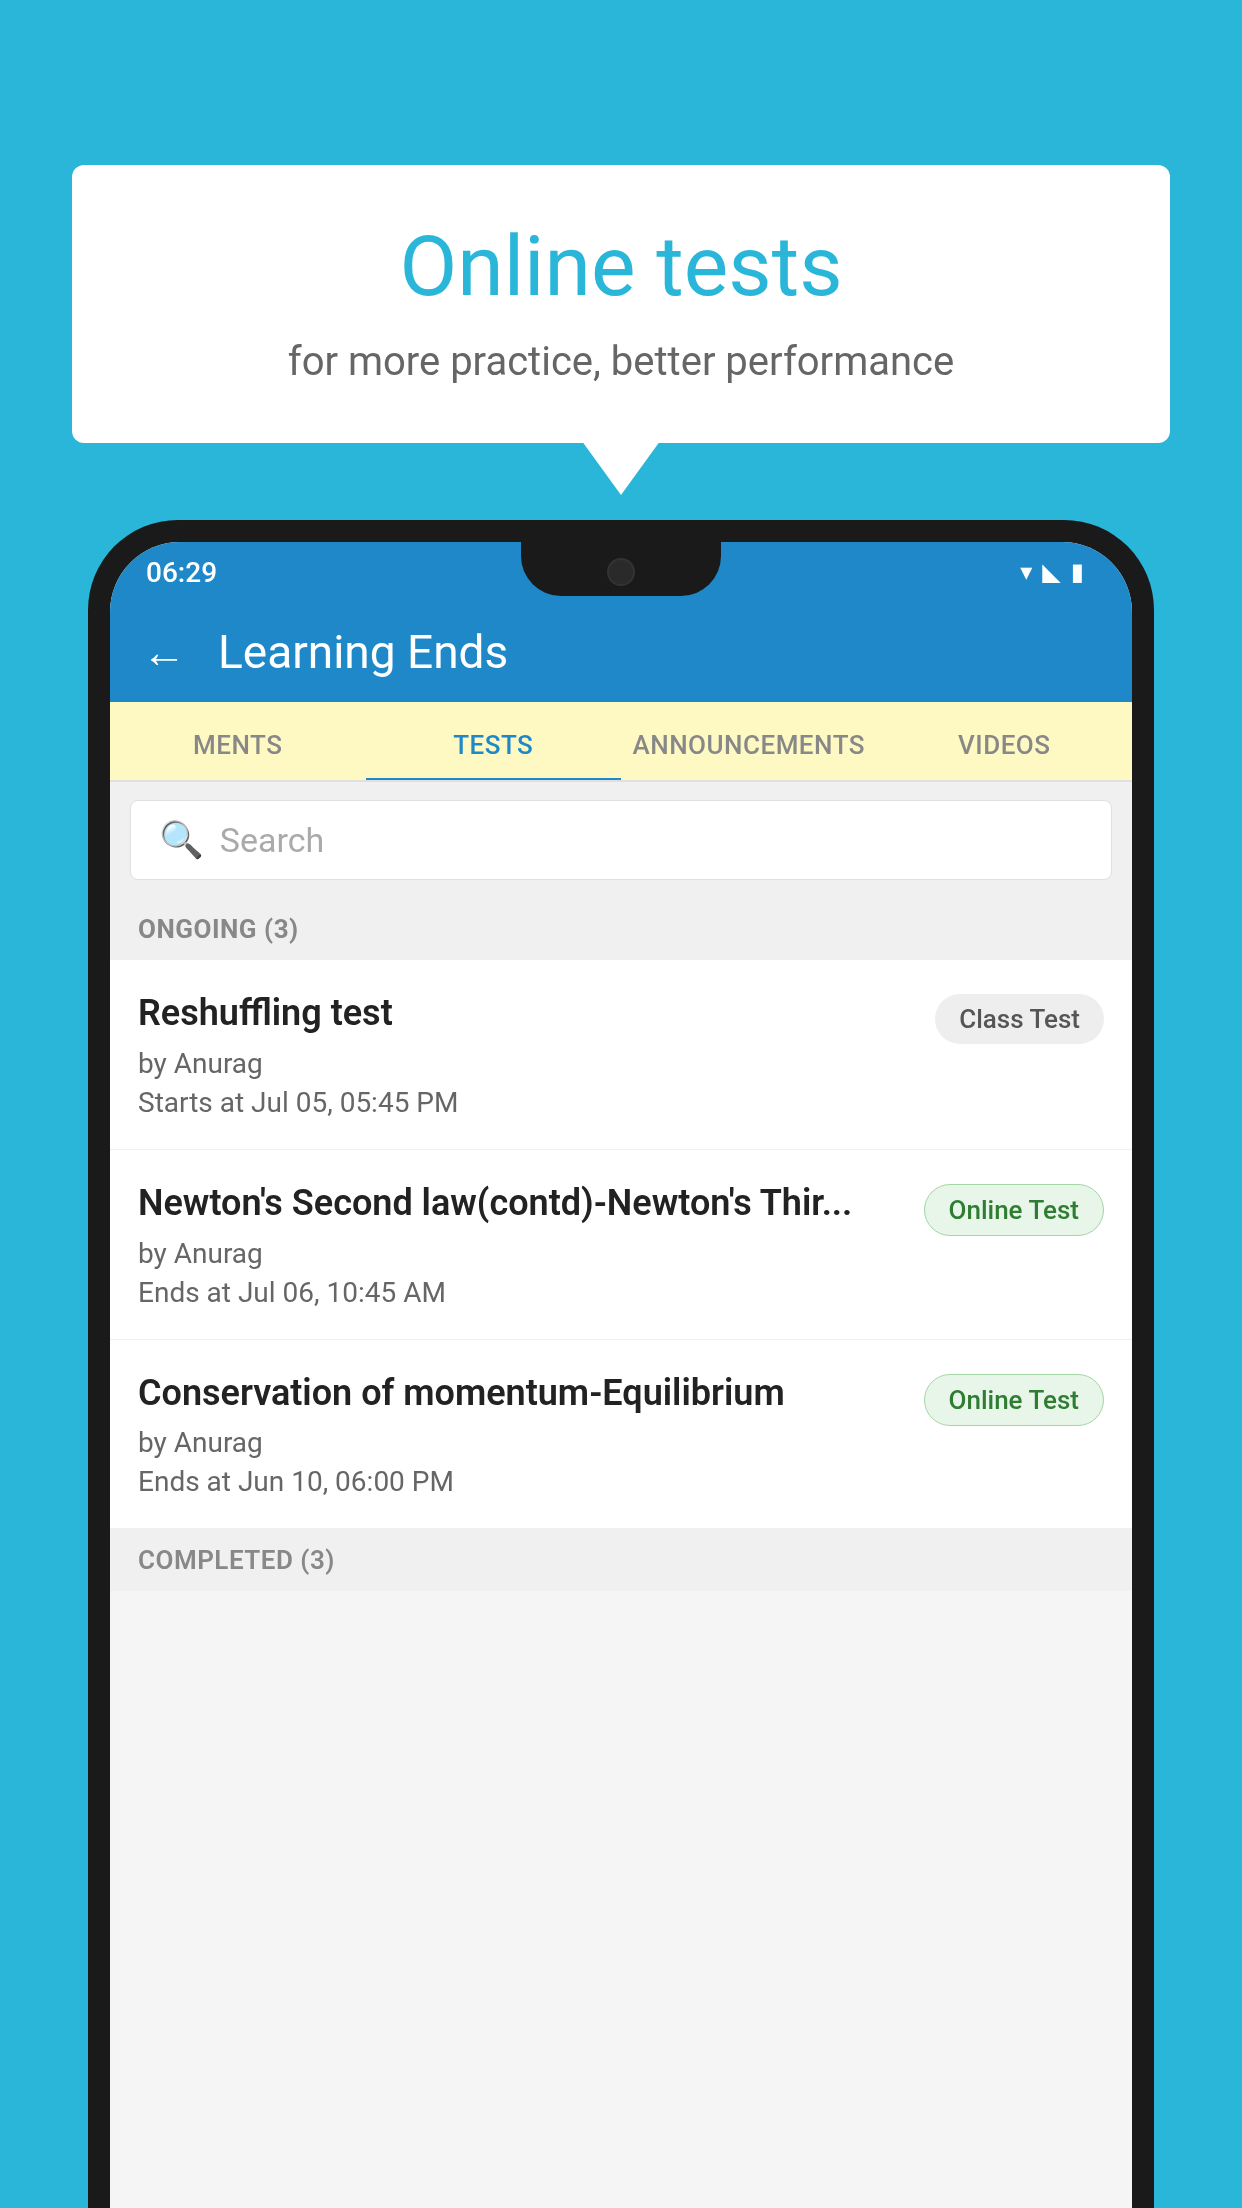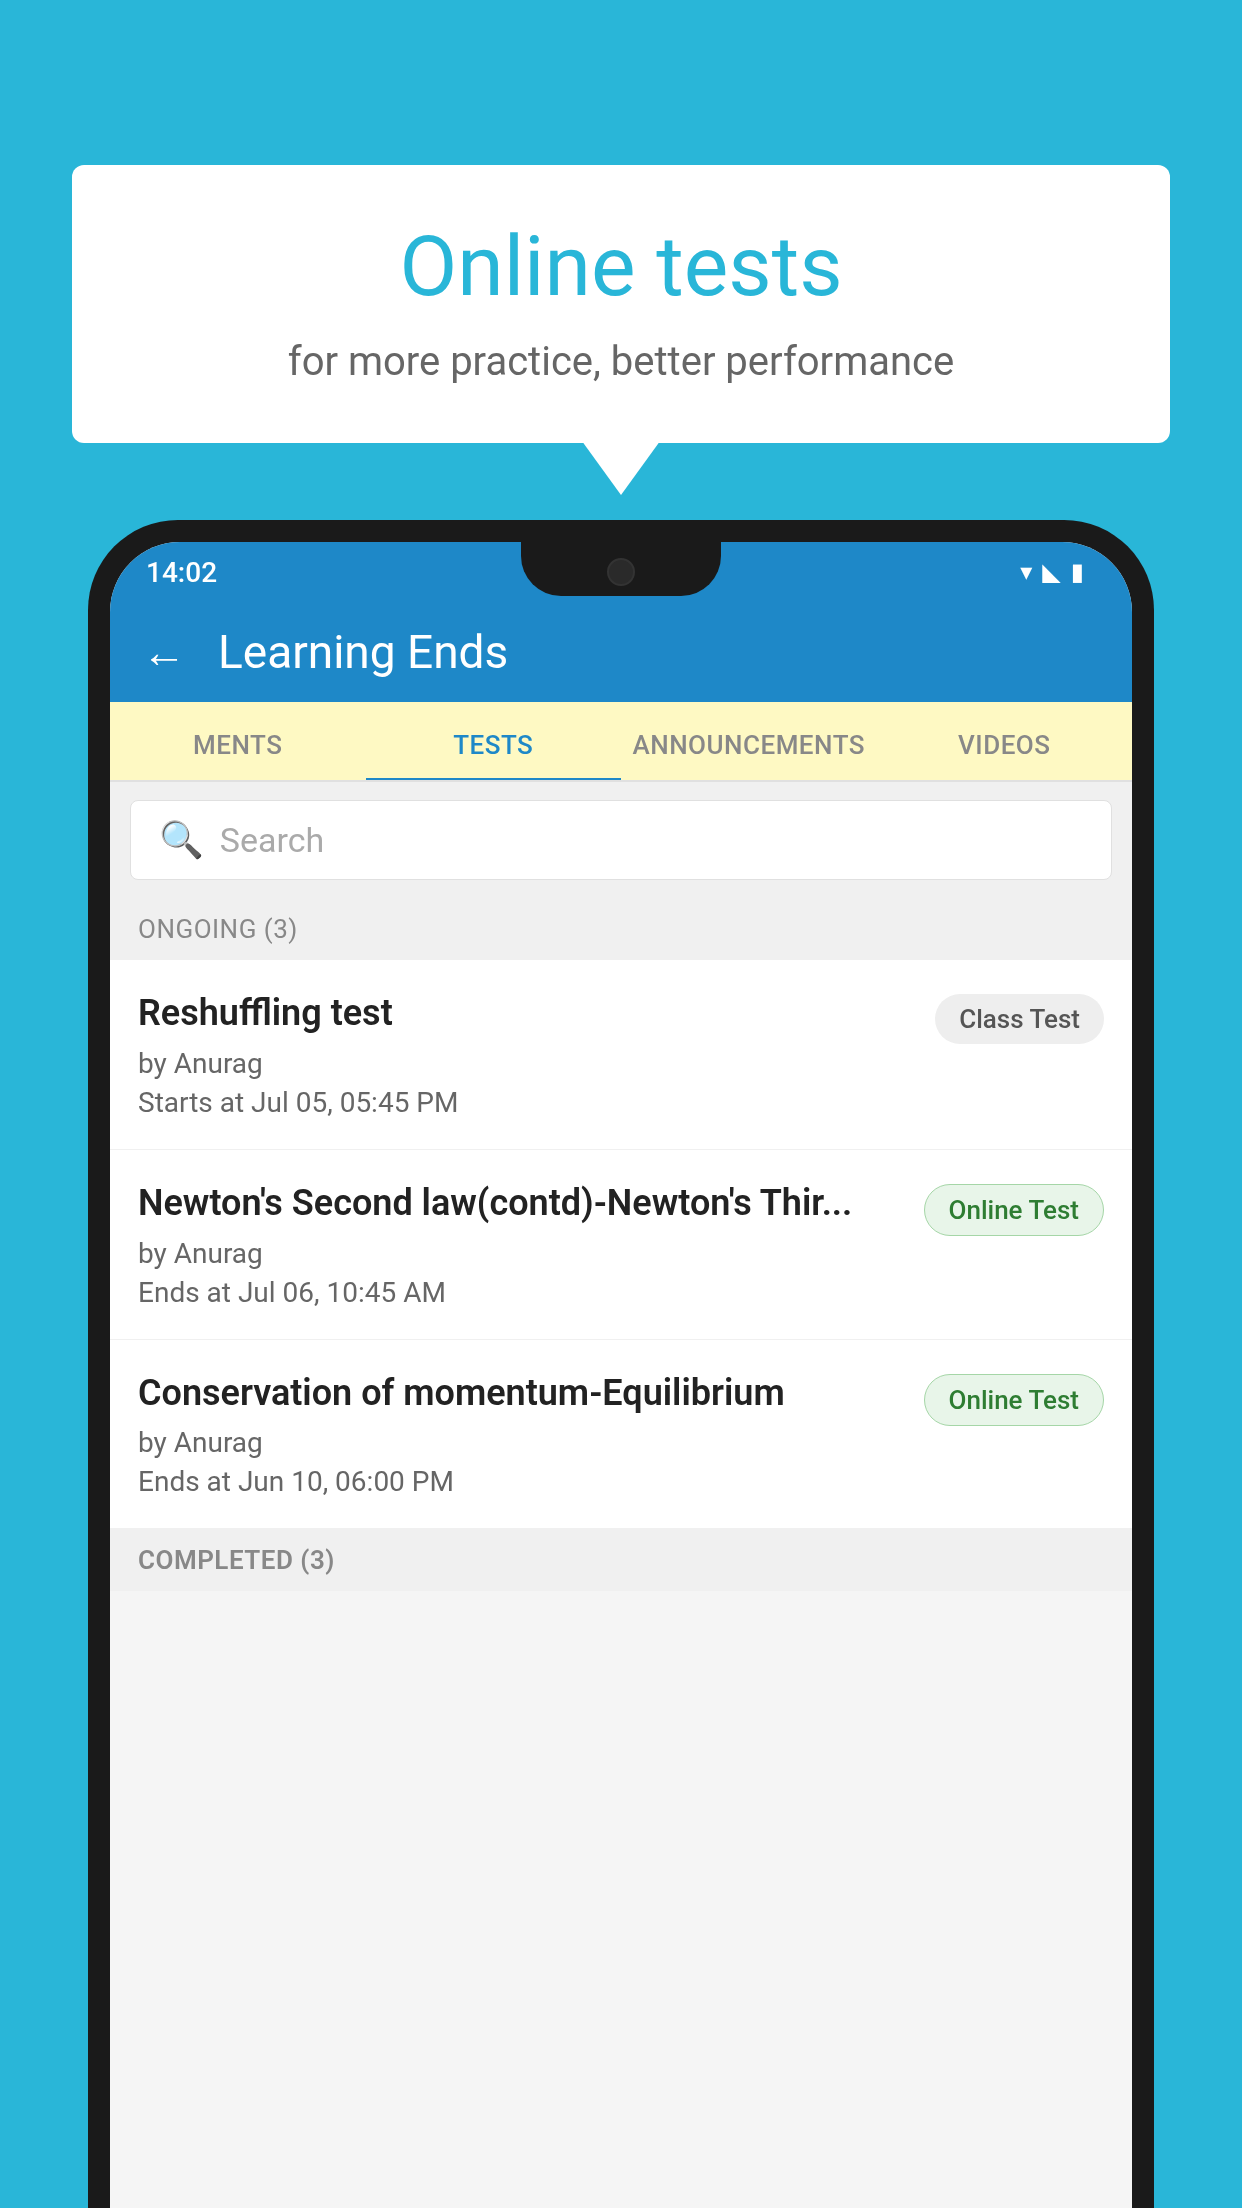--- a/index.html
+++ b/index.html
@@ -195,21 +195,21 @@
       font-size: 34px;
       color: #aaa;
     }
 
     
     .section-label {
       background: #f0f0f0;
       padding: 16px 28px;
       font-size: 26px;
       color: #888;
-      font-weight: 400;
+      font-weight: 700;
       letter-spacing: 0.5px;
     }
 
     
     .tests-list {
       background: white;
     }
     .test-item {
       padding: 30px 28px 30px;
       border-bottom: 1px solid #f0f0f0;
@@ -278,21 +278,21 @@
 
 <div class="phone-wrapper">
   <div class="phone-outer">
     <div class="phone-inner">
 
       <div class="phone-notch">
         <div class="phone-camera"></div>
       </div>
 
       <div class="status-bar">
-        <span class="status-time">14:02</span>
+        <span class="status-time">06:29</span>
         <div class="status-icons">
           <span class="status-icon">▾</span>
           <span class="status-icon">◣</span>
           <span class="status-icon">▮</span>
         </div>
       </div>
 
       <div class="app-bar">
         <span class="back-arrow">←</span>
         <span class="app-title">Learning Ends</span>

